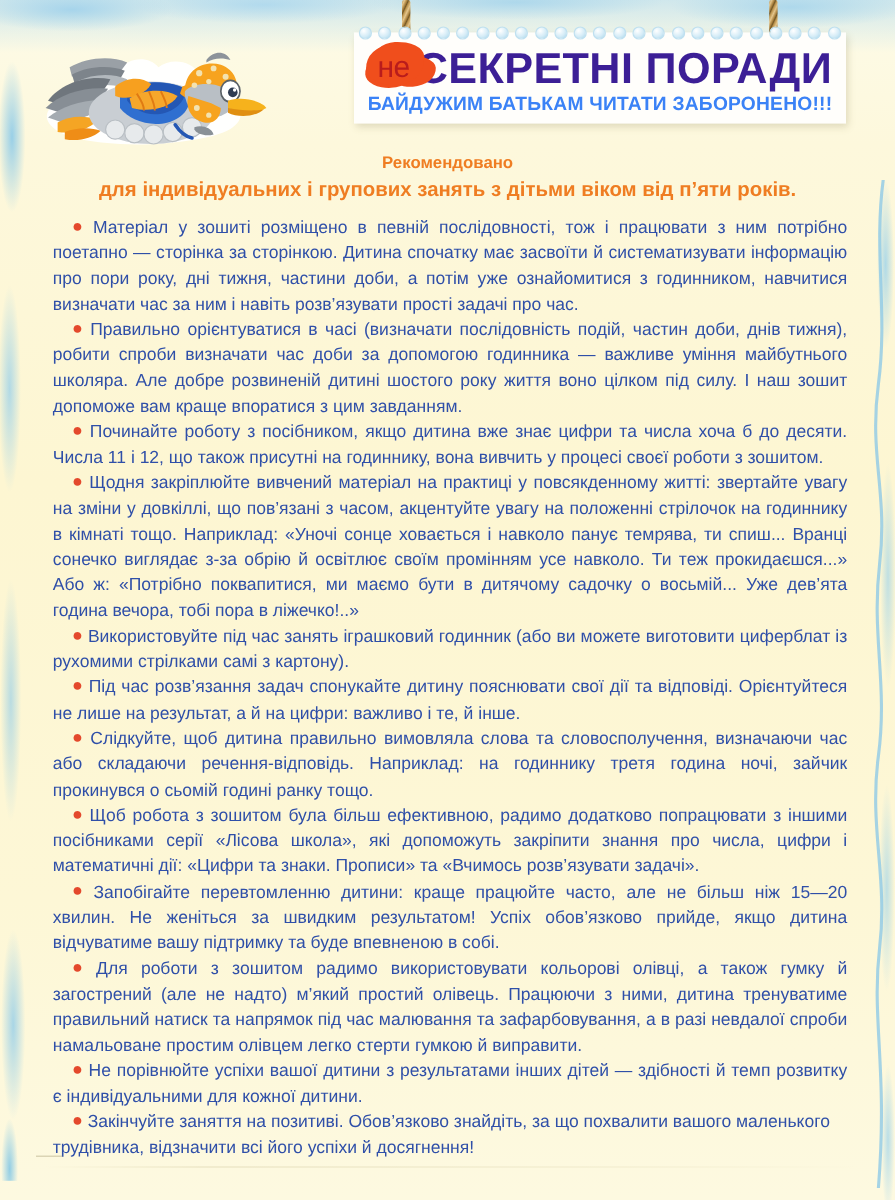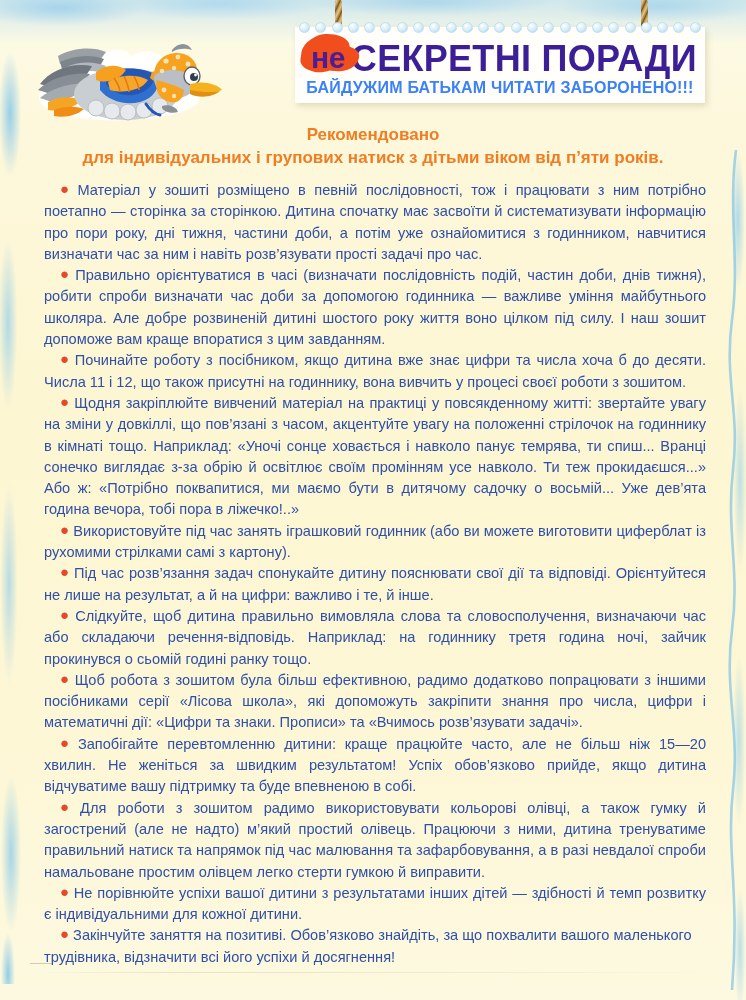--- a/index.html
+++ b/index.html
@@ -103,23 +103,23 @@
   .title-row {
     position: absolute;
     left: 0; top: 12px;
     width: 410px;
     text-align: center;
     white-space: nowrap;
   }
   .title-ne {
     display: inline-block;
     position: relative;
-    color: #4c1d95;
-    font-size: 30px;
-    font-weight: bold;
+    color: #b91c1c;
+    font-size: 25px;
+    font-weight: normal;
     line-height: 1;
     padding: 4px 7px 5px 8px;
     letter-spacing: -.5px;
     vertical-align: middle;
     z-index: 2;
   }
   .title-ne::before {
     content: "";
     position: absolute;
     left: -2px; top: -3px;
@@ -168,21 +168,21 @@
   
   .rec-block {
     position: absolute;
     left: 40px;
     top: 124px;
     width: 666px;
     text-align: center;
     color: #ef7d22;
     font-weight: bold;
   }
-  .rec-line1 { font-size: 17px; line-height: 22px; }
+  .rec-line1 { font-size: 14px; line-height: 22px; }
   .rec-line2 { font-size: 17px; line-height: 24px; }
 
   
   .body-text {
     position: absolute;
     left: 44px;
     top: 180px;
     width: 662px;
     color: #2f4fa8;
     font-size: 14.6px;
@@ -338,21 +338,21 @@
       <path d="M176 56 C188 52, 204 56, 208 62 C200 66, 186 66, 176 62 Z" fill="#f6b21c"></path>
       <path d="M176 62 C186 64, 198 65, 206 63 C198 70, 184 70, 176 66 Z" fill="#e08f12"></path>
 
       <path d="M148 78 C154 76, 162 78, 164 84 C158 86, 150 84, 148 80 Z" fill="#8a9197"></path>
       <path d="M132 76 C136 82, 140 86, 146 87" stroke="#2457b4" stroke-width="3" fill="none" stroke-linecap="round"></path>
     </svg>
   </div>
 
   <div class="rec-block">
     <div class="rec-line1">Рекомендовано</div>
-    <div class="rec-line2">для індивідуальних і групових натиск з дітьми віком від п’яти років.</div>
+    <div class="rec-line2">для індивідуальних і групових занять з дітьми віком від п’яти років.</div>
   </div>
 
   <div class="body-text">
       <p class="para"><span class="bullet">●</span><span>Матеріал у зошиті розміщено в певній послідовності, тож і працювати з ним потрібно поетапно — сторінка за сторінкою. Дитина спочатку має засвоїти й систематизувати інформацію про пори року, дні тижня, частини доби, а потім уже ознайомитися з годинником, навчитися визначати час за ним і навіть розв’язувати прості задачі про час.</span></p>
       <p class="para"><span class="bullet">●</span><span>Правильно орієнтуватися в часі (визначати послідовність подій, частин доби, днів тижня), робити спроби визначати час доби за допомогою годинника — важливе уміння майбутнього школяра. Але добре розвиненій дитині шостого року життя воно цілком під силу. І наш зошит допоможе вам краще впоратися з цим завданням.</span></p>
       <p class="para"><span class="bullet">●</span><span>Починайте роботу з посібником, якщо дитина вже знає цифри та числа хоча б до десяти. Числа 11 і 12, що також присутні на годиннику, вона вивчить у процесі своєї роботи з зошитом.</span></p>
       <p class="para"><span class="bullet">●</span><span>Щодня закріплюйте вивчений матеріал на практиці у повсякденному житті: звертайте увагу на зміни у довкіллі, що пов’язані з часом, акцентуйте увагу на положенні стрілочок на годиннику в кімнаті тощо. Наприклад: «Уночі сонце ховається і навколо панує темрява, ти спиш... Вранці сонечко виглядає з-за обрію й освітлює своїм промінням усе навколо. Ти теж прокидаєшся...» Або ж: «Потрібно поквапитися, ми маємо бути в дитячому садочку о восьмій... Уже дев’ята година вечора, тобі пора в ліжечко!..»</span></p>
       <p class="para"><span class="bullet">●</span><span>Використовуйте під час занять іграшковий годинник (або ви можете виготовити циферблат із рухомими стрілками самі з картону).</span></p>
       <p class="para"><span class="bullet">●</span><span>Під час розв’язання задач спонукайте дитину пояснювати свої дії та відповіді. Орієнтуйтеся не лише на результат, а й на цифри: важливо і те, й інше.</span></p>
       <p class="para"><span class="bullet">●</span><span>Слідкуйте, щоб дитина правильно вимовляла слова та словосполучення, визначаючи час або складаючи речення-відповідь. Наприклад: на годиннику третя година ночі, зайчик прокинувся о сьомій годині ранку тощо.</span></p>

